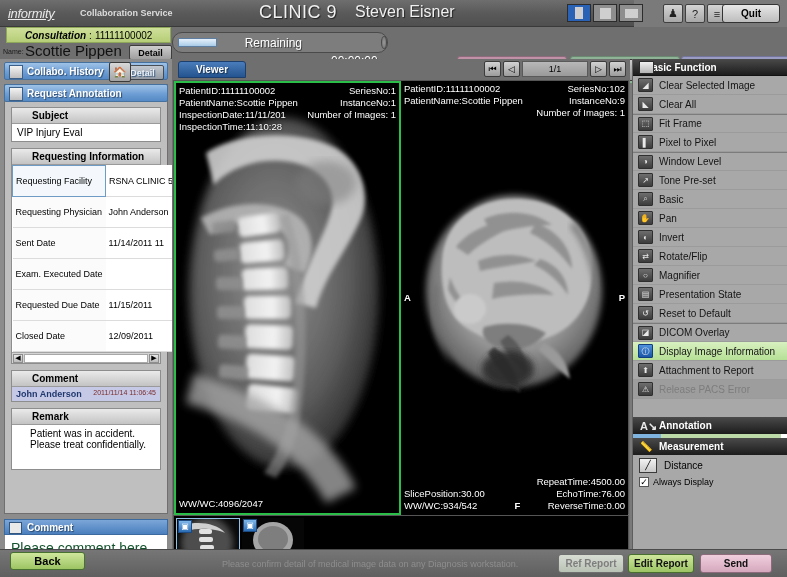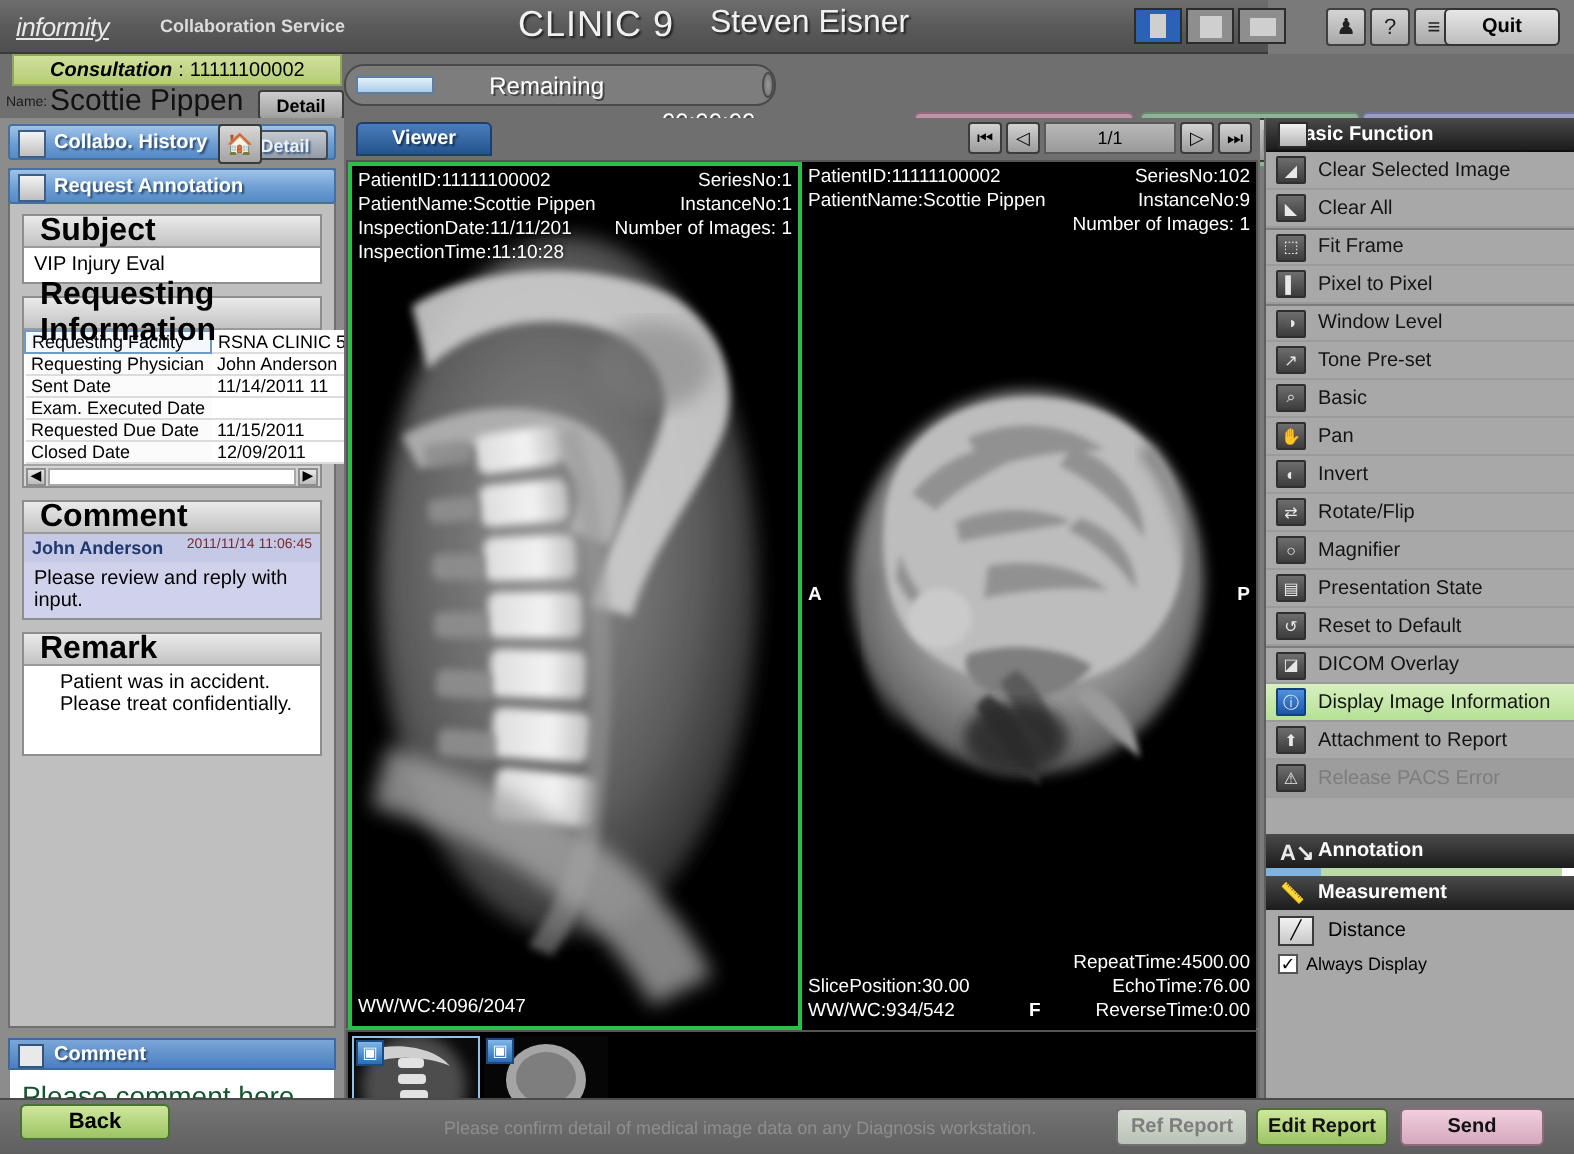--- a/index.html
+++ b/index.html
@@ -76,25 +76,25 @@
     background:linear-gradient(#f4f4f4,#bfbfbf); border:1px solid #3c5f87;}
   .collab{ position:absolute; left:4px; top:3px; width:164px;}
   .homeBtn{ position:absolute; left:105px; top:0px; width:22px; height:20px;
     border:1px solid #3a3a3a; border-radius:2px;
     background:linear-gradient(#d8d8d8,#a3a3a3); display:flex; align-items:center;
     justify-content:center; font-size:11px;}
   .reqPanel{ position:absolute; left:4px; top:25px; width:164px; height:430px;
     background:#bfbfbf; border:1px solid #6f6f6f;}
   .sect{ margin:6px 6px 0 6px; border:1px solid #8d8d8d; background:#fff;}
   .sect-h{ height:16px; background:linear-gradient(#eaeaea,#c3c3c3);
-    border-bottom:1px solid #9a9a9a; font-weight:bold; font-size:16px;
-    display:flex; align-items:center; padding-left:8px;}
+    border-bottom:1px solid #9a9a9a; font-weight:bold; font-size:10px;
+    display:flex; align-items:center; padding-left:20px;}
   .sect-b{ padding:3px 5px; font-size:10px; min-height:16px; background:#fff;}
   table.kv{ width:100%; border-collapse:collapse; font-size:9px; background:#fff;}
-  table.kv td{ border-bottom:1px solid #dcdcdc; padding:0 3px; white-space:nowrap;
+  table.kv td{ border-bottom:1px solid #dcdcdc; padding:10px 3px; white-space:nowrap;
     overflow:hidden;}
   table.kv td.k{ width:78px; background:#fbfbfb;}
   table.kv tr:first-child td.k{ border:1px solid #6d9bc5; background:#f4f8fc;}
   .hscroll{ height:11px; background:#d4d4d4; border-top:1px solid #a5a5a5;
     display:flex; align-items:center; justify-content:space-between; padding:0 1px;}
   .hscroll .ar{ width:10px; height:9px; background:linear-gradient(#e8e8e8,#bcbcbc);
     border:1px solid #8e8e8e; font-size:7px; display:flex; align-items:center;
     justify-content:center;}
   .hscroll .trk{ flex:1; height:9px; background:#fff; border:1px solid #a8a8a8; margin:0 1px;}
   .cmtRow{ background:#c6c9e6; padding:2px 4px; display:flex; justify-content:space-between;
@@ -328,21 +328,20 @@
         <div class="ar">▶</div>
       </div>
     </div>
 
     <div class="sect">
       <div class="sect-h">Comment</div>
       <div class="cmtRow">
         <span class="who">John Anderson</span>
         <span class="when">2011/11/14 11:06:45</span>
       </div>
-      <div class="cmtBody">Please review and reply with input.</div>
     </div>
 
     <div class="sect">
       <div class="sect-h">Remark</div>
       <div class="sect-b" style="height:44px;margin-left:13px;">Patient was in accident.  Please treat confidentially.</div>
     </div>
   </div>
 
   <div class="cmtBox">
     <div class="cmtHdr">

